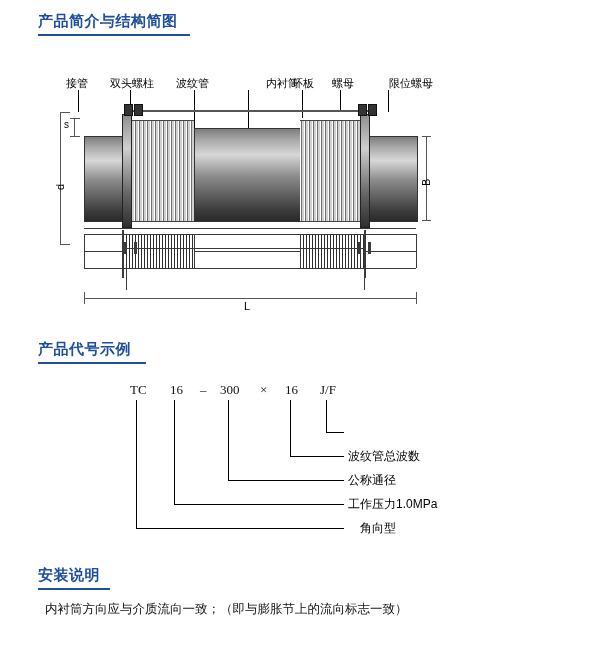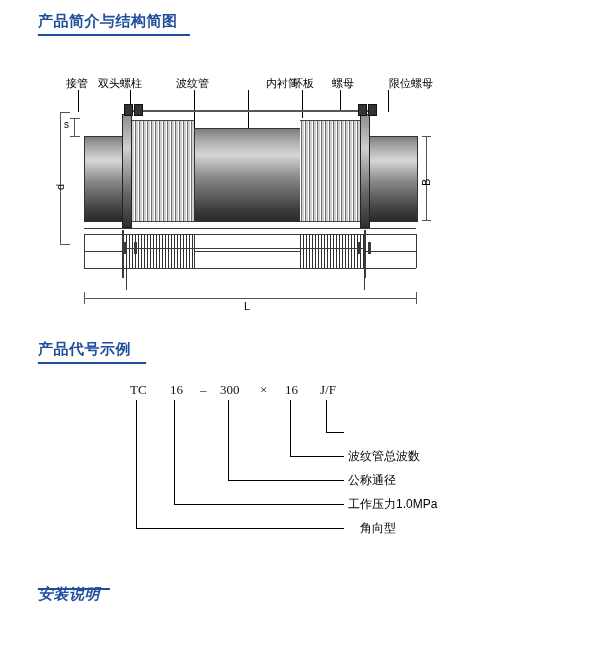--- a/index.html
+++ b/index.html
@@ -136,21 +136,21 @@
 </style>
 </head>
 <body>
 
 <div class="section-title" style="left:38px; top:12px;">产品简介与结构简图</div>
 <div class="underline" style="left:38px; top:34px; width:152px;"></div>
 
 <div id="figure1">
 
   <div class="callout-label" style="left:26px; top:14px;">接管</div>
-  <div class="callout-label" style="left:58px; top:14px;">双头螺柱</div>
+  <div class="callout-label" style="left:70px; top:14px;">双头螺柱</div>
   <div class="callout-label" style="left:136px; top:14px;">波纹管</div>
   <div class="callout-label" style="left:194px; top:14px;margin-left:32px;">内衬筒</div>
   <div class="callout-label" style="left:252px; top:14px;">环板</div>
   <div class="callout-label" style="left:292px; top:14px;">螺母</div>
   <div class="callout-label" style="left:330px; top:14px;padding-left:19px;">限位螺母</div>
 
   <div class="leader vline" style="left:38px; top:28px; height:22px;"></div>
   <div class="leader vline" style="left:90px; top:28px; height:14px;"></div>
   <div class="leader vline" style="left:90px; top:42px; height:10px;"></div>
   <div class="leader vline" style="left:154px; top:28px; height:38px;"></div>
@@ -248,17 +248,18 @@
   <div class="bracket" style="left:118px; top:108px; width:116px; height:1px;"></div>
   <div class="bracket" style="left:64px; top:132px; width:170px; height:1px;"></div>
   <div class="bracket" style="left:26px; top:156px; width:208px; height:1px;"></div>
 
   <div class="code-desc" style="left:238px; top:76px;">波纹管总波数</div>
   <div class="code-desc" style="left:238px; top:100px;">公称通径</div>
   <div class="code-desc" style="left:238px; top:124px;">工作压力1.0MPa</div>
   <div class="code-desc" style="left:238px; top:148px;margin-left:12px;">角向型</div>
 </div>
 
-<div class="section-title" style="left:38px; top:585px;font-style:italic;">安装说明</div>
+<div class="section-title" style="left:38px; top:566px;">安装说明</div>
 <div class="underline" style="left:38px; top:588px; width:72px;"></div>
 
 <div id="install-notes">
+  <div>内衬筒方向应与介质流向一致；（即与膨胀节上的流向标志一致）</div>
 </div>
 
 </body></html>

